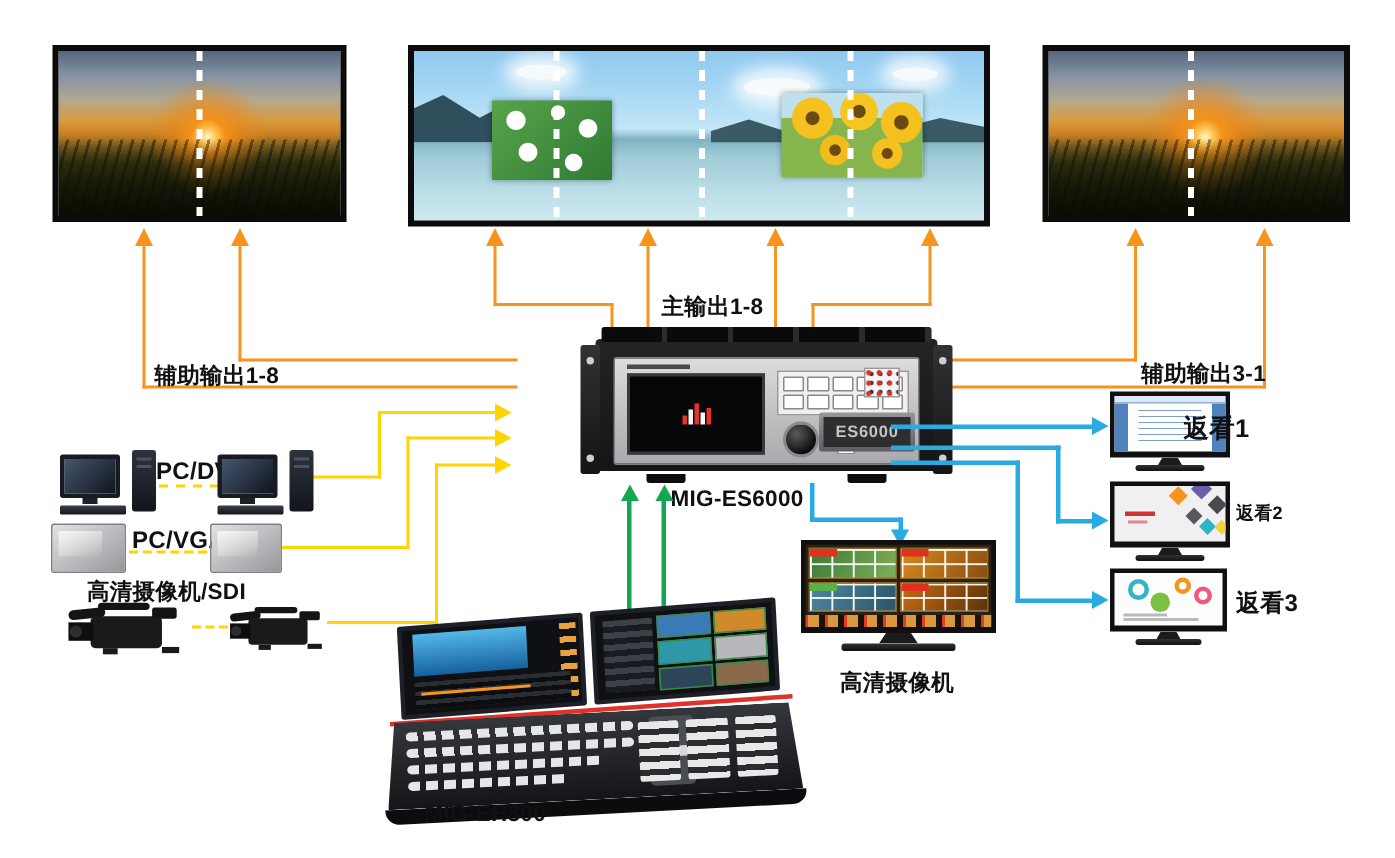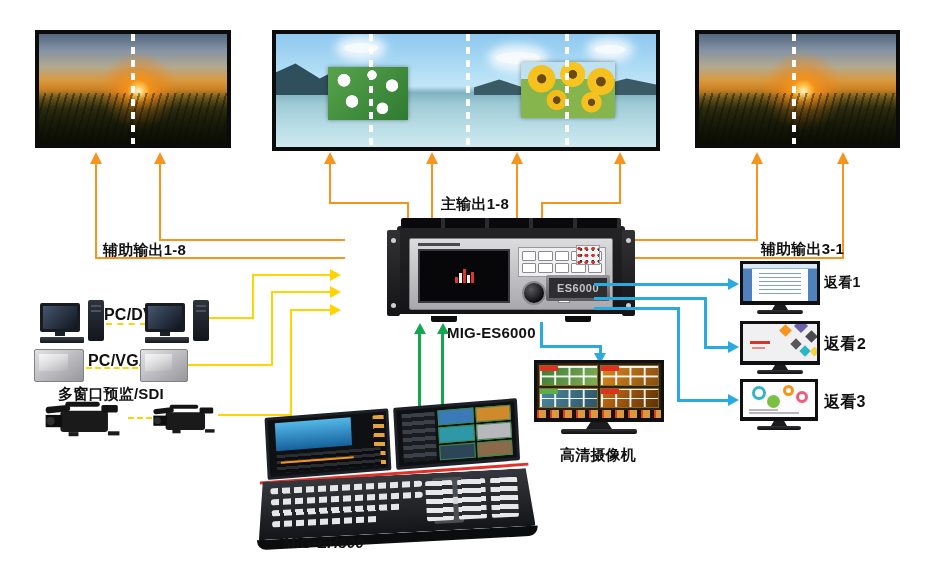--- a/index.html
+++ b/index.html
@@ -236,21 +236,21 @@
   </div>
 
   <div class="vga" style="left:34px;top:349px;width:50px;">
       <i></i>
     </div>
   <div class="lbl" style="left:88px;top:352px;font-size:16px;">PC/VGA</div>
   <div class="vga" style="left:140px;top:349px;width:48px;">
       <i></i>
     </div>
 
-  <div class="lbl" style="left:58px;top:385px;">多窗口预监/SDI</div>
+  <div class="lbl" style="left:58px;top:385px;">高清摄像机/SDI</div>
   <svg class="cam" style="left:44px;top:400px;" width="82" height="38" viewBox="0 0 100 46">
     <rect x="26" y="2" width="42" height="6" rx="3" fill="#141414"></rect>
     <rect x="2" y="7" width="30" height="8" rx="4" fill="#141414" transform="rotate(-6 17 11)"></rect>
     <rect x="20" y="13" width="58" height="26" rx="4" fill="#1a1a1a"></rect>
     <rect x="2" y="18" width="20" height="15" fill="#0e0e0e"></rect>
     <circle cx="8" cy="25.5" r="5" fill="#2e2e2e"></circle>
     <rect x="70" y="6" width="20" height="9" rx="2" fill="#141414"></rect>
     <rect x="78" y="38" width="14" height="5" fill="#1a1a1a"></rect>
     <rect x="30" y="39" width="12" height="5" fill="#1a1a1a"></rect>
   </svg>
@@ -344,37 +344,37 @@
   <div class="tv" style="left:740px;top:261px;width:80px;">
     <div class="scr" style="height:44px;">
       <div class="doc-side" style="left:0;"></div>
       <div class="doc-side" style="right:0;"></div>
       <div class="doc-top"></div>
       <div class="doc-lines"></div>
     </div>
     <div class="neck"></div>
     <div class="base" style="width:46px;"></div>
   </div>
-  <div class="lbl" style="left:824px;top:274px;font-size:14px;">返看1</div>
+  <div class="lbl" style="left:789px;top:274px;font-size:17px;">返看1</div>
 
   <div class="tv" style="left:740px;top:321px;width:80px;">
     <div class="scr" style="height:44px;background:#f0f0f2;">
       <i class="dia" style="left:52%;top:6%;width:9px;height:9px;background:#f7941e;"></i>
       <i class="dia" style="left:72%;top:-8%;width:10px;height:10px;background:#6a5fa8;"></i>
       <i class="dia" style="left:86%;top:22%;width:9px;height:9px;background:#4a4a4e;"></i>
       <i class="dia" style="left:66%;top:42%;width:8px;height:8px;background:#58585c;"></i>
       <i class="dia" style="left:78%;top:62%;width:8px;height:8px;background:#29b6c8;"></i>
       <i class="dia" style="left:92%;top:66%;width:7px;height:7px;background:#f3d23a;"></i>
       <i class="logo-line" style="left:10%;top:46%;width:20px;"></i>
       <i class="logo-line" style="left:12%;top:62%;width:13px;height:2px;background:#e08a86;"></i>
     </div>
     <div class="neck"></div>
     <div class="base" style="width:46px;"></div>
   </div>
-  <div class="lbl" style="left:824px;top:334px;font-size:16px;font-family:Liberation Mono, monospace;">返看2</div>
+  <div class="lbl" style="left:824px;top:334px;font-size:12px;">返看2</div>
 
   <div class="tv" style="left:740px;top:379px;width:78px;">
     <div class="scr" style="height:42px;background:#fdfdfd;">
       <i class="circ" style="left:12%;top:12%;width:14px;height:14px;border:3px solid #35b4c9;"></i>
       <i class="circ" style="left:34%;top:38%;width:13px;height:13px;background:#7ac143;"></i>
       <i class="circ" style="left:56%;top:8%;width:11px;height:11px;border:3px solid #f7941e;"></i>
       <i class="circ" style="left:74%;top:26%;width:12px;height:12px;border:3px solid #ef5b7b;"></i>
       <i class="txtline" style="left:8%;bottom:18%;width:40%;"></i>
       <i class="txtline" style="left:8%;bottom:8%;width:70%;"></i>
     </div>
@@ -442,15 +442,15 @@
           <div class="handle"></div>
         </div>
       <div class="eh-pads">
         <i></i>
         <i></i>
         <i></i>
       </div>
     </div>
     <div class="eh-front"></div>
   </div>
-  <div class="lbl" style="left:283px;top:534px;font-style:italic;">MIG-EH800</div>
+  <div class="lbl" style="left:283px;top:534px;">MIG-EH800</div>
 
 </div>
 
 </body></html>

